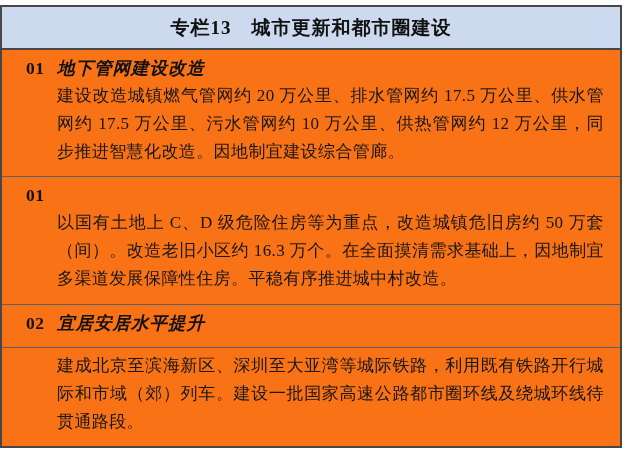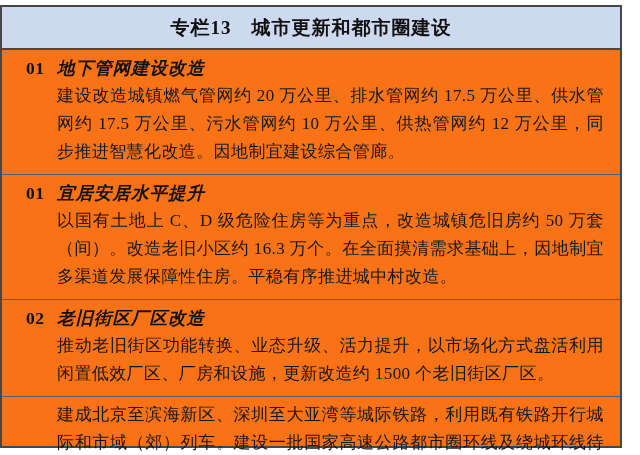--- a/index.html
+++ b/index.html
@@ -92,31 +92,29 @@
         <div class="section-head">
           <span class="section-number">01</span>
           <span class="section-title">地下管网建设改造</span>
         </div>
         <p class="section-body">建设改造城镇燃气管网约 20 万公里、排水管网约 17.5 万公里、供水管网约 17.5 万公里、污水管网约 10 万公里、供热管网约 12 万公里，同步推进智慧化改造。因地制宜建设综合管廊。</p>
       </div>
 
       <div class="section">
         <div class="section-head">
           <span class="section-number">01</span>
-          <span class="section-title">宜居安居水平提升</span>
         </div>
         <p class="section-body">以国有土地上 C、D 级危险住房等为重点，改造城镇危旧房约 50 万套（间）。改造老旧小区约 16.3 万个。在全面摸清需求基础上，因地制宜多渠道发展保障性住房。平稳有序推进城中村改造。</p>
       </div>
 
       <div class="section">
         <div class="section-head">
           <span class="section-number">02</span>
-          <span class="section-title">老旧街区厂区改造</span>
+          <span class="section-title">宜居安居水平提升</span>
         </div>
-        <p class="section-body">推动老旧街区功能转换、业态升级、活力提升，以市场化方式盘活利用闲置低效厂区、厂房和设施，更新改造约 1500 个老旧街区厂区。</p>
       </div>
 
       <div class="section">
         <p class="section-body">建成北京至滨海新区、深圳至大亚湾等城际铁路，利用既有铁路开行城际和市域（郊）列车。建设一批国家高速公路都市圈环线及绕城环线待贯通路段。</p>
       </div>
 
     </div>
   </div>
 </div>
 

